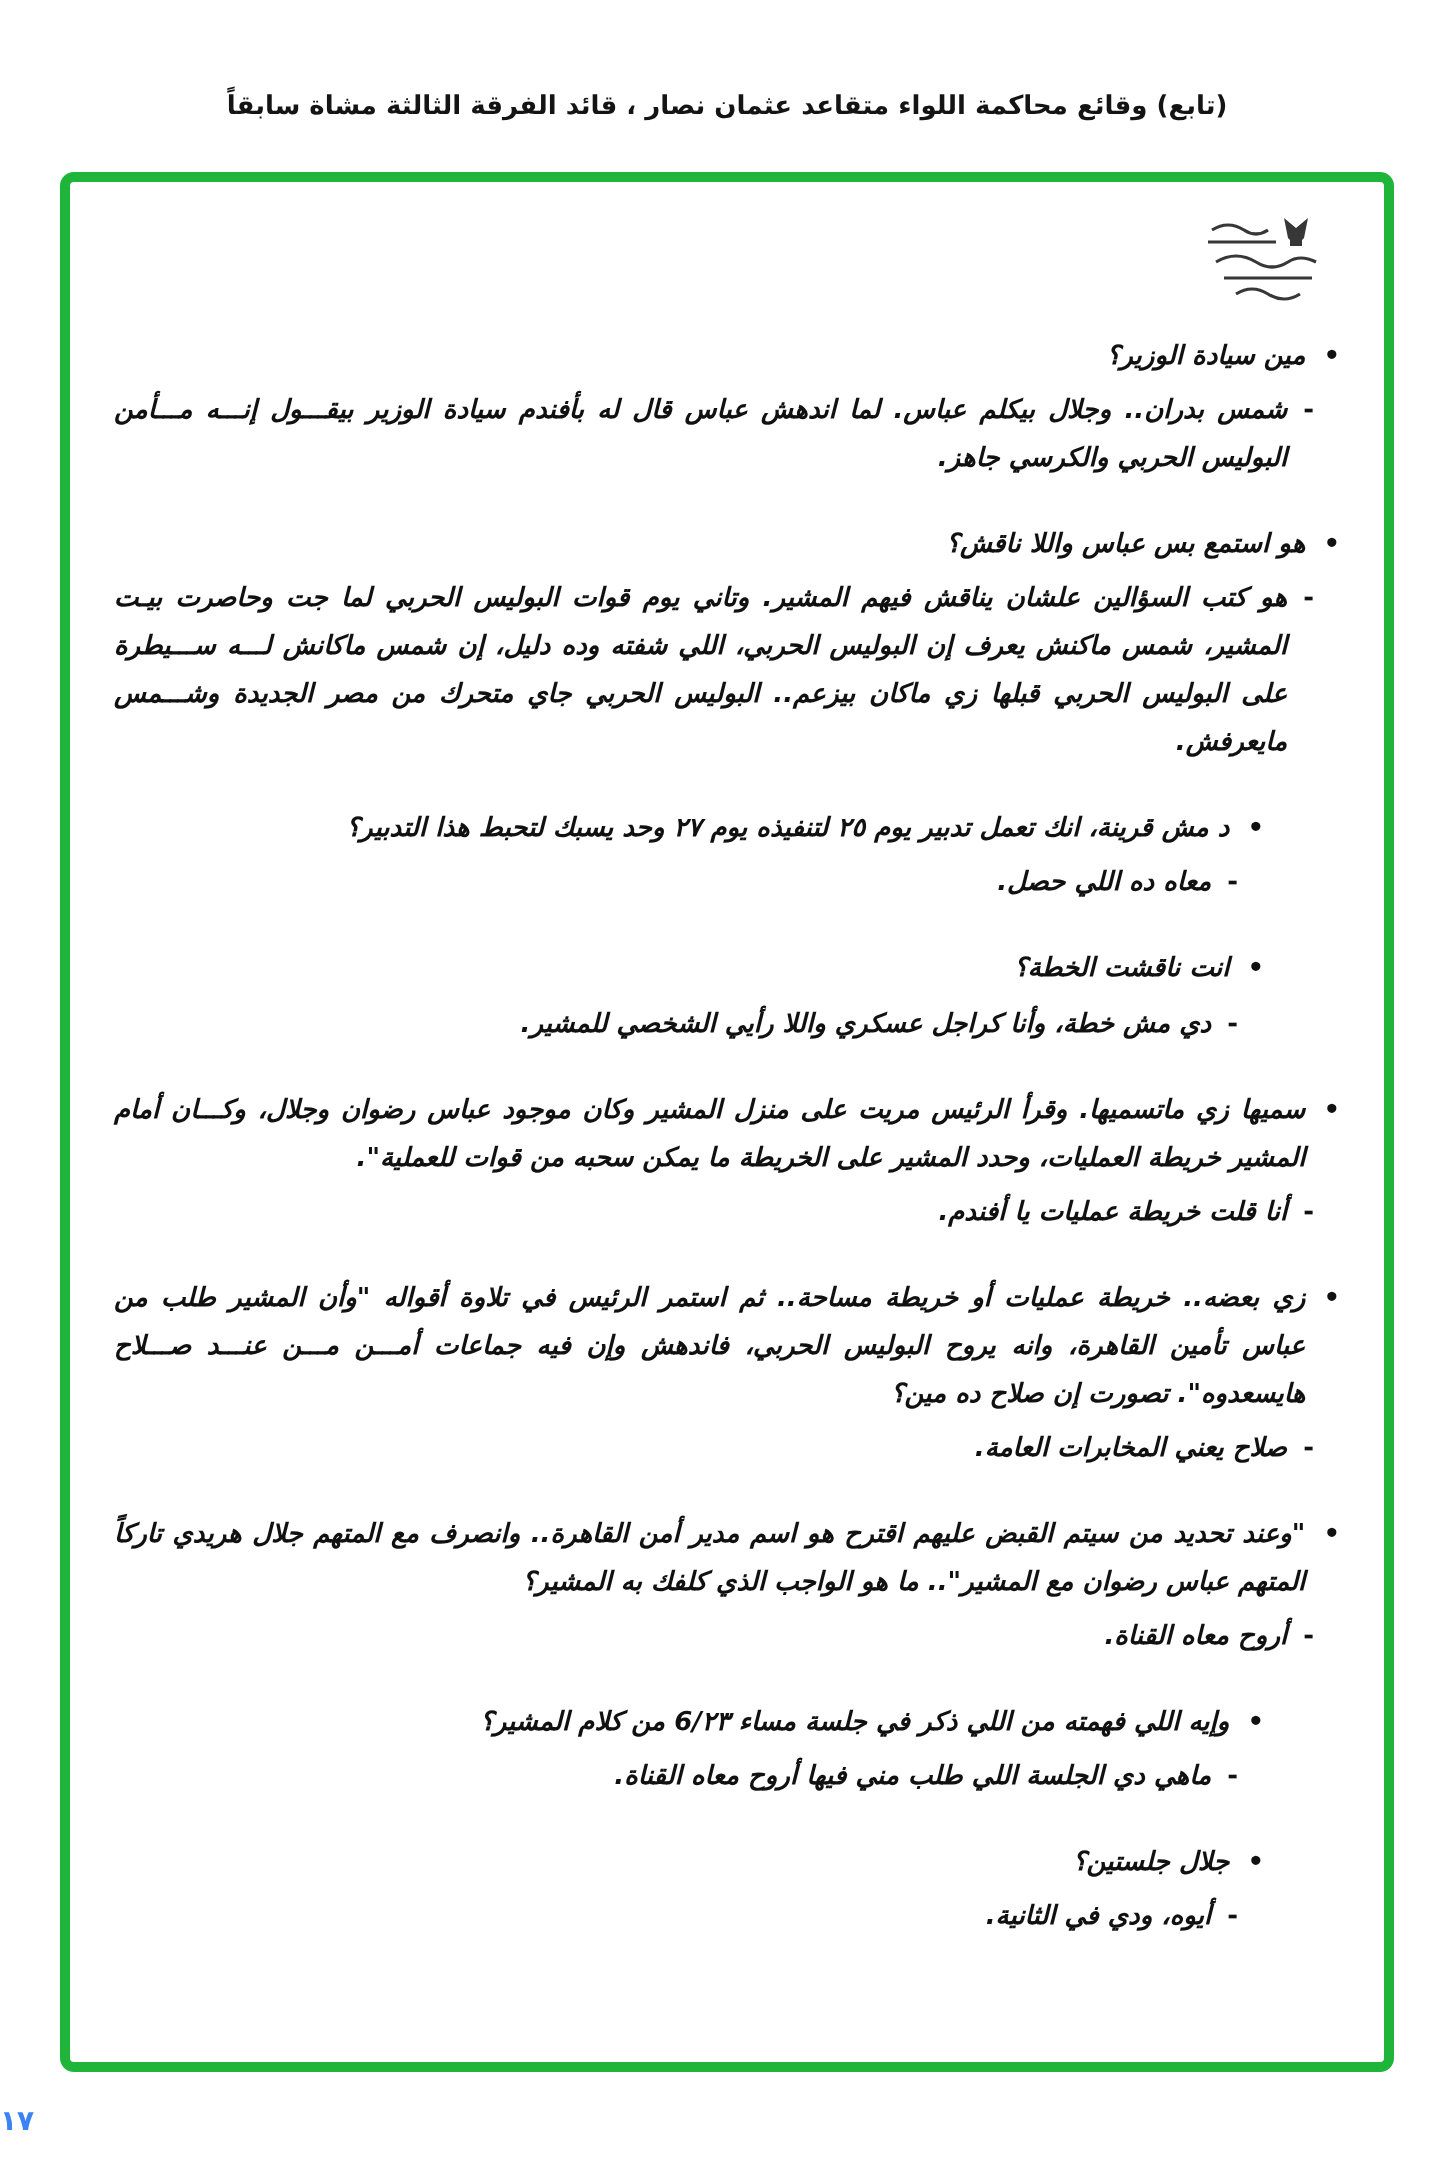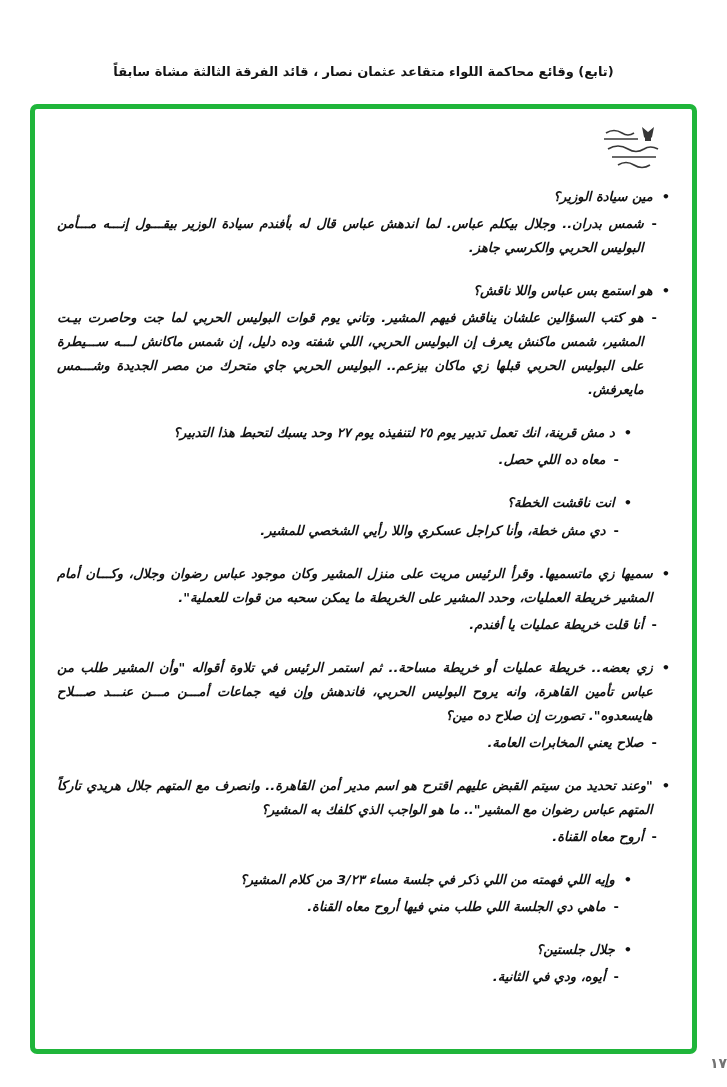--- a/index.html
+++ b/index.html
@@ -18,21 +18,20 @@
     background: #ffffff;
     position: relative;
   }
   .doc-header {
     text-align: center;
     font-size: 13px;
     font-weight: 700;
     padding-top: 46px;
     letter-spacing: 0px;
     color: #141414;
-    margin-top: 18px;
   }
   .content-frame {
     position: absolute;
     top: 86px;
     right: 30px;
     width: 667px;
     height: 950px;
     border: 5px solid #1fb53a;
     border-radius: 7px;
     background: #ffffff;
@@ -82,27 +81,27 @@
     padding-right: 13px;
   }
   .a-line .dash { flex: 0 0 auto; }
   .a-text {
     flex: 1 1 auto;
     text-align: justify;
     font-style: italic;
   }
   .page-number {
     position: absolute;
-    bottom: 34px;
+    bottom: 18px;
     left: 0;
     width: 100%;
-    text-align: right;
+    text-align: left;
     font-size: 14px;
     font-weight: 700;
-    color: #737373;
+    color: #3b82f6;
   }
 </style>
 </head>
 <body>
 
 <div class="page">
 
   <div class="doc-header">(تابع) وقائع محاكمة اللواء متقاعد عثمان نصار ، قائد الفرقة الثالثة مشاة سابقاً</div>
 
   <div class="content-frame">
@@ -200,21 +199,21 @@
         </div>
         <div class="a-line">
           <span class="dash">-</span>
           <span class="a-text">أروح معاه القناة.</span>
         </div>
       </div>
 
       <div class="qa-item ind1">
         <div class="q-line">
           <span class="bullet">•</span>
-          <span class="q-text">وإيه اللي فهمته من اللي ذكر في جلسة مساء 3/٢٣ من كلام المشير؟</span>
+          <span class="q-text">وإيه اللي فهمته من اللي ذكر في جلسة مساء 6/٢٣ من كلام المشير؟</span>
         </div>
         <div class="a-line">
           <span class="dash">-</span>
           <span class="a-text">ماهي دي الجلسة اللي طلب مني فيها أروح معاه القناة.</span>
         </div>
       </div>
 
       <div class="qa-item ind1">
         <div class="q-line">
           <span class="bullet">•</span>

